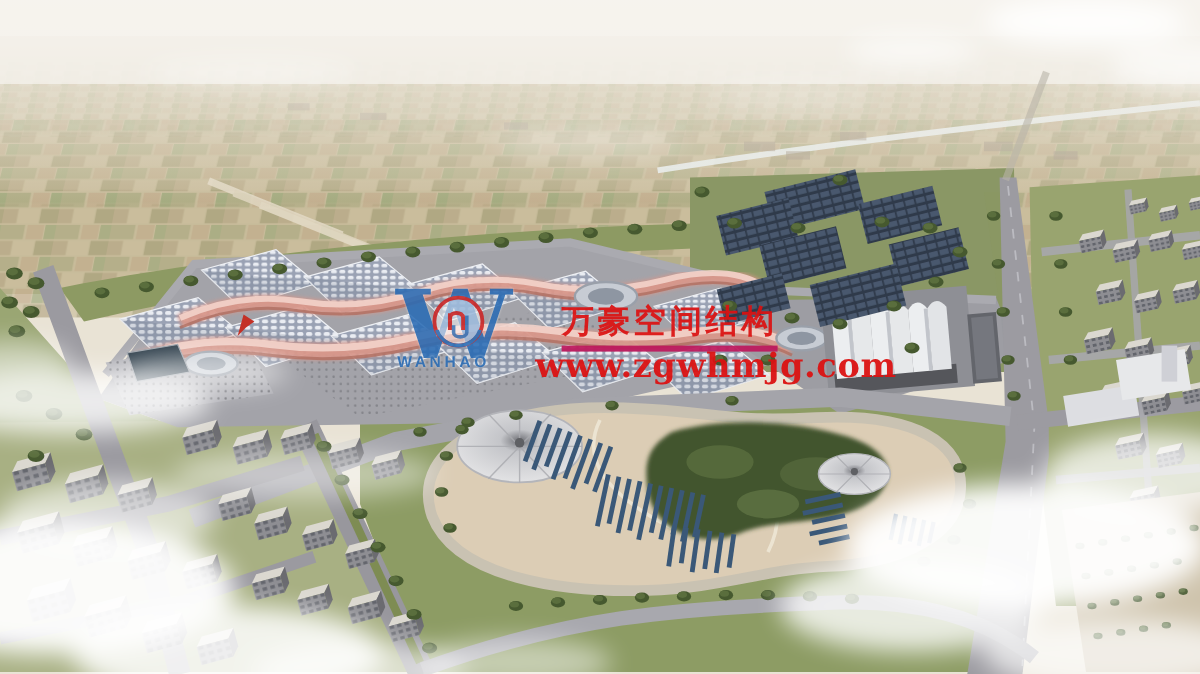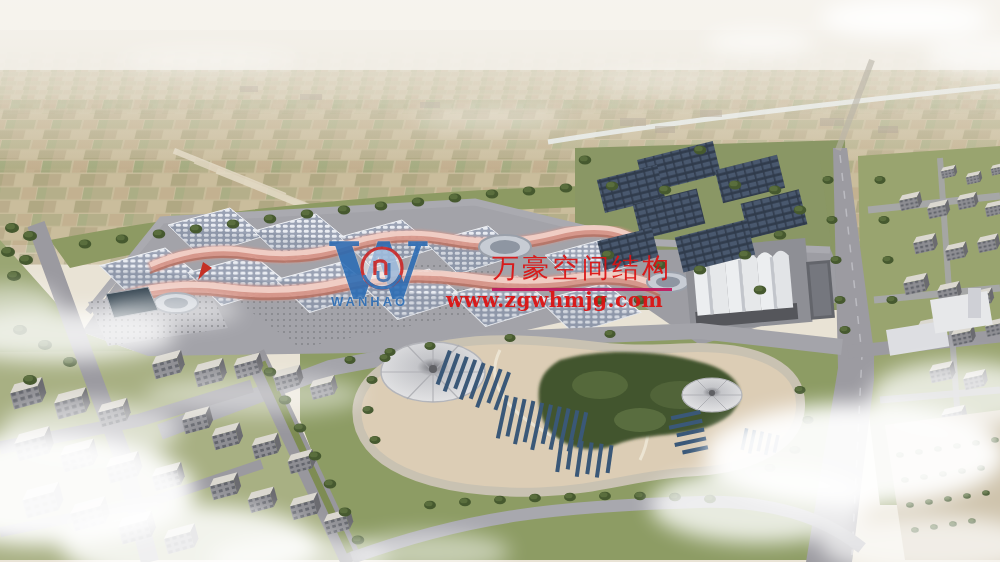--- a/index.html
+++ b/index.html
@@ -7,26 +7,26 @@
          font-family:"Liberation Sans",sans-serif;background:#e9e3d5;}
   .stage svg.scene{position:absolute;left:0;top:0;}
   .wm-logo{position:absolute;left:330px;top:232px;width:98px;height:80px;opacity:.88;}
   .wm-w{font-family:"DejaVu Serif",serif;font-weight:bold;font-size:86px;line-height:1;
         color:#2a6cb4;text-shadow:0 0 2px rgba(255,255,255,.7);transform:scaleY(.92);
         transform-origin:top left;}
   .wm-emblem{position:absolute;left:29px;top:13px;}
   .wm-wordmark{position:absolute;left:1px;top:62px;width:96px;
         font-family:Liberation Sans, sans-serif;font-weight:bold;font-size:13px;
         letter-spacing:3px;color:#2a6cb4;text-shadow:0 0 2px rgba(255,255,255,.6);}
-  .wm-company{position:absolute;left:492px;top:250px;
-        font-family:"DejaVu Sans",sans-serif;font-weight:normal;font-size:27px;
-        letter-spacing:3px;color:#dc1212;border-bottom:3px solid #be185d;
+  .wm-company{position:absolute;left:468px;top:250px;
+        font-family:"DejaVu Sans",sans-serif;font-weight:bold;font-size:27px;
+        letter-spacing:3px;color:#dc1212;border-bottom:5px solid #be185d;
         padding-bottom:2px;opacity:.93;white-space:nowrap;}
   .wm-url{position:absolute;left:446px;top:288px;
-        font-family:"DejaVu Serif",serif;font-weight:bold;font-size:20px;
+        font-family:"DejaVu Serif",serif;font-weight:bold;font-size:28px;
         color:#dc1212;opacity:.95;letter-spacing:.5px;white-space:nowrap;}
 </style>
 </head>
 <body>
 
 <div class="stage">
 <svg class="scene" width="1000" height="562" viewBox="0 0 1000 562">
 <defs>
   <linearGradient id="hazeTop" x1="0" y1="0" x2="0" y2="1">
     <stop offset="0" stop-color="#f6f3ed" stop-opacity=".97"></stop>

